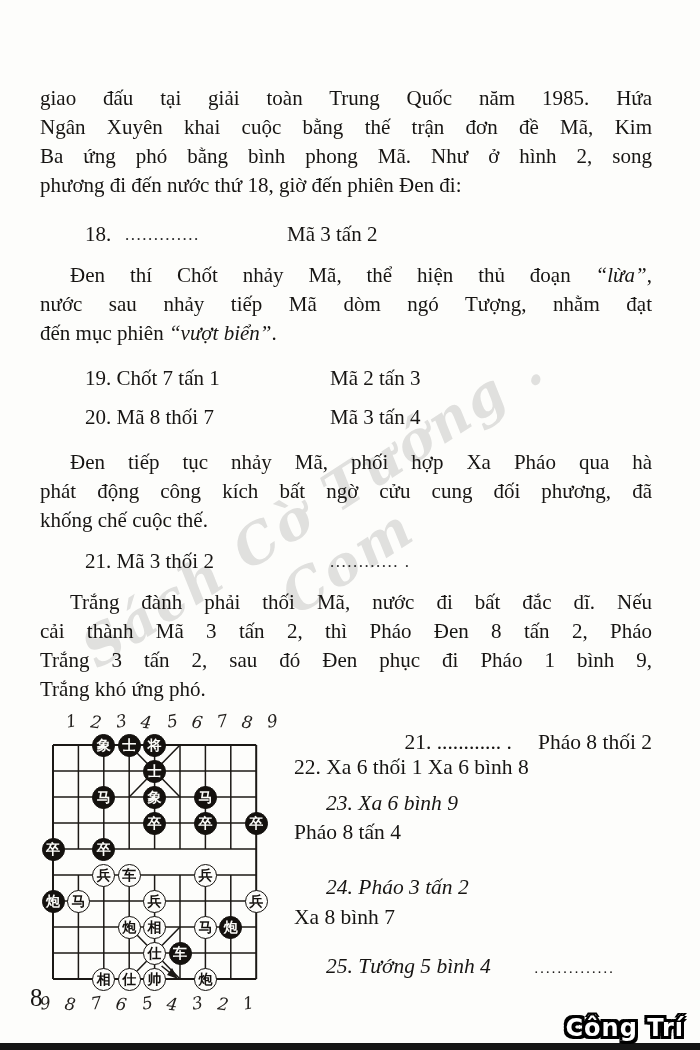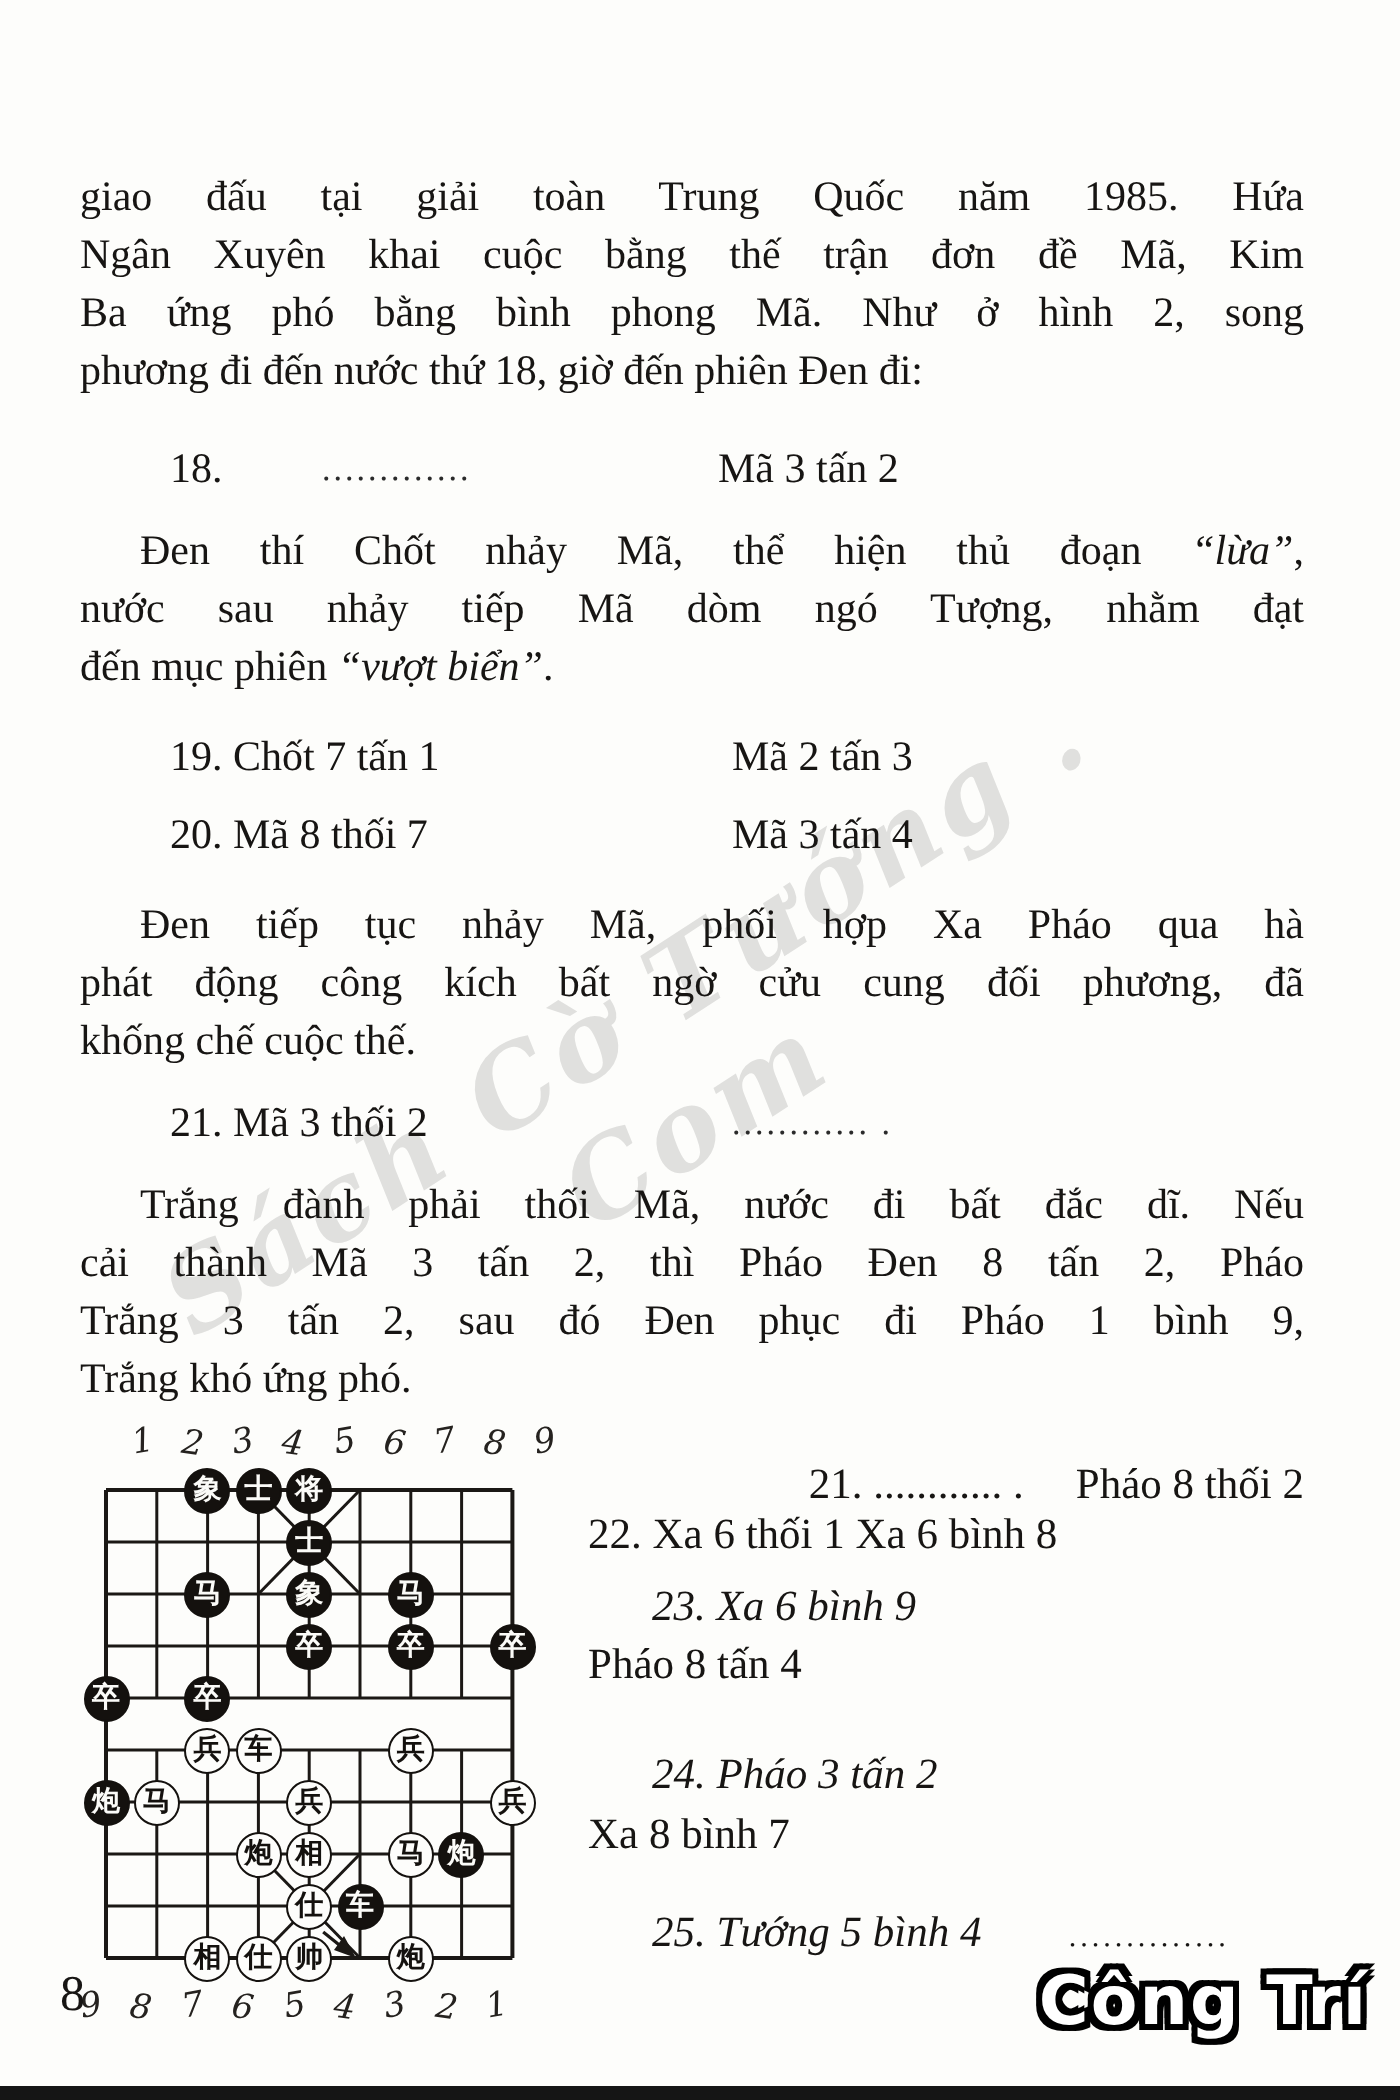--- a/index.html
+++ b/index.html
@@ -3,21 +3,21 @@
 <meta charset="utf-8">
 <style>
   html,body{margin:0;padding:0;background:#e8e8e4;}
   .page{position:relative;width:700px;height:1050px;margin:0 auto;background:#fdfdfb;
         overflow:hidden;font-family:"Liberation Serif","DejaVu Serif",serif;color:#171513;}
   .content{position:absolute;left:40px;top:84px;width:612px;}
   .ln{font-size:21px;line-height:29px;text-align:justify;text-align-last:justify;white-space:normal;}
   .ln.last{text-align-last:left;}
   .ln.indent{text-indent:30px;}
   .it{font-style:italic;}
-  .mrow{display:flex;align-items:flex-end;font-size:21px;line-height:29px;padding-left:45px;gap:36px;}
+  .mrow{display:flex;align-items:flex-end;font-size:21px;line-height:29px;padding-left:45px;}
   .mnum{width:40px;}
   .mdots,.dots{letter-spacing:1.5px;font-size:17px;color:#2a2a2a;}
   .m18dots{width:120px;}
   .m18right{margin-left:42px;}
   .mleft{width:245px;}
   .bottom{display:flex;margin-top:8px;}
   .board-col{width:240px;flex:0 0 240px;}
   .digits{display:flex;justify-content:space-between;font-family:"DejaVu Serif",serif;
           font-style:italic;font-size:17px;color:#25221f;line-height:18px;}
   .digits.top{padding:0 2px 2px 26px;}
@@ -36,22 +36,22 @@
   .mc{display:flex;align-items:baseline;}
   .mc.ind{padding-left:32px;font-style:italic;}
   .mc .mv{margin-left:26px;}
   .l7dots{margin-left:44px;font-size:15px;letter-spacing:2px;}
   .watermark{position:absolute;left:10px;top:470px;width:640px;text-align:center;
              transform:rotate(-33deg);font-family:"DejaVu Serif",serif;font-style:italic;
              font-weight:bold;font-size:54px;letter-spacing:3px;color:rgba(110,110,108,0.20);
              pointer-events:none;z-index:0;}
   .content, .footer-num, .logo{z-index:1;}
   .footer-num{position:absolute;left:30px;top:984px;font-size:25px;}
-  .logo{position:absolute;right:16px;top:981px;font-family:"DejaVu Sans",sans-serif;
-        font-weight:bold;font-size:34px;letter-spacing:1px;color:#fff;
+  .logo{position:absolute;right:16px;top:1014px;font-family:"DejaVu Sans",sans-serif;
+        font-weight:bold;font-size:24px;letter-spacing:1px;color:#fff;
         text-shadow:-3px -3px 0 #000,3px -3px 0 #000,-3px 3px 0 #000,3px 3px 0 #000,
                     -3px 0 0 #000,3px 0 0 #000,0 -3px 0 #000,0 3px 0 #000,
                     -1px -1px 0 #000,1px 1px 2px #000;}
   .bottom-bar{position:absolute;left:0;right:0;bottom:0;height:7px;background:#151515;}
 </style>
 </head>
 <body>
 
 <div class="page">
 

